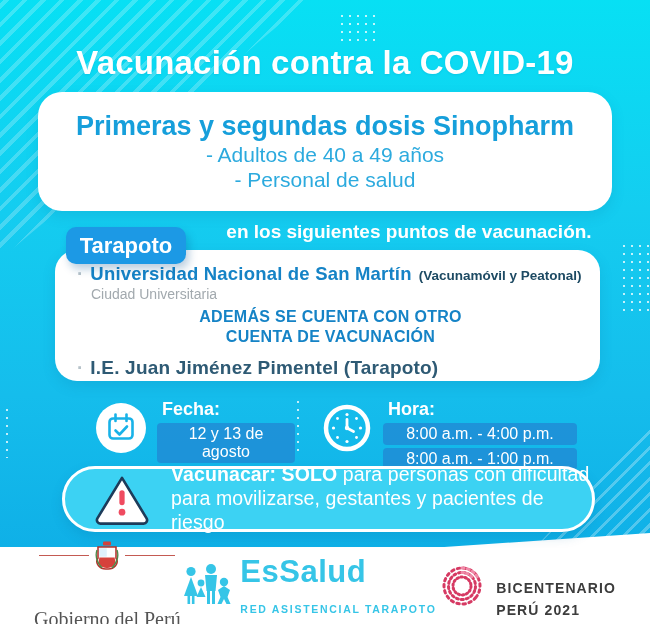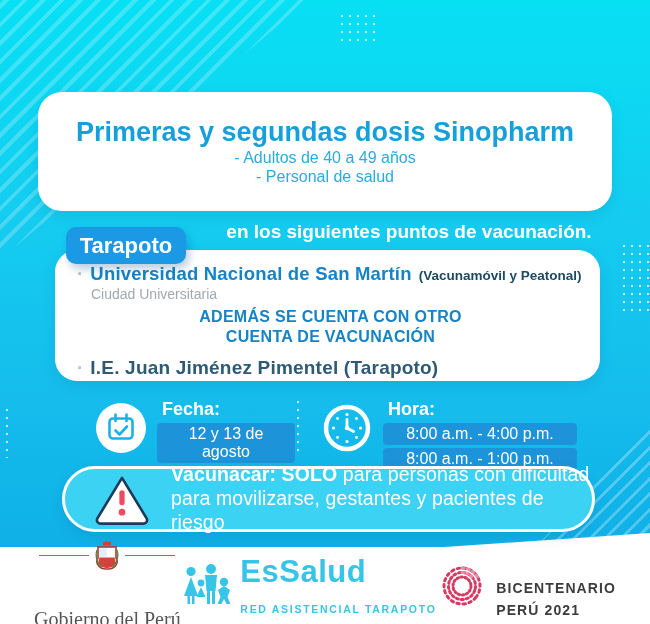--- a/index.html
+++ b/index.html
@@ -43,21 +43,21 @@
     text-shadow:0 1px 2px rgba(0,120,170,.18);
   }
 
   
   .card1{
     position:absolute;top:92px;left:38px;width:574px;height:119px;background:#ffffff;
     border-radius:24px;display:flex;flex-direction:column;justify-content:center;align-items:center;
     gap:1px;box-shadow:0 5px 14px rgba(0,90,140,.14);box-sizing:border-box;
   }
   .card1 .l1{font-size:27px;font-weight:800;color:#169fdb;}
-  .card1 .l2{font-size:16px;font-weight:500;color:#2caade;}
+  .card1 .l2{font-size:21px;font-weight:500;color:#2caade;}
 
   
   .intro{
     position:absolute;top:221px;left:205px;width:408px;text-align:center;
     color:#ffffff;font-size:19px;font-weight:700;
   }
   .badge{
     position:absolute;top:227px;left:66px;width:120px;height:37px;background:#1c99e5;
     border-radius:10px;color:#fff;font-weight:800;font-size:22px;
     display:flex;align-items:center;justify-content:center;
@@ -127,20 +127,21 @@
 <div class="poster">
   <div class="sky">
     <div class="stripes-tl"></div>
     <div class="stripes-br"></div>
     <div class="dots dots-top"></div>
     <div class="dots dots-right"></div>
     <div class="dots dots-left"></div>
     <div class="dots dots-mid"></div>
   </div>
 
+  <div class="title">Vacunación contra la COVID-19</div>
 
   <div class="card1">
     <div class="l1">Primeras y segundas dosis Sinopharm</div>
     <div class="l2">- Adultos de 40 a 49 años</div>
     <div class="l2">- Personal de salud</div>
   </div>
 
   <div class="intro">en los siguientes puntos de vacunación.</div>
   <div class="badge">Tarapoto</div>
 

